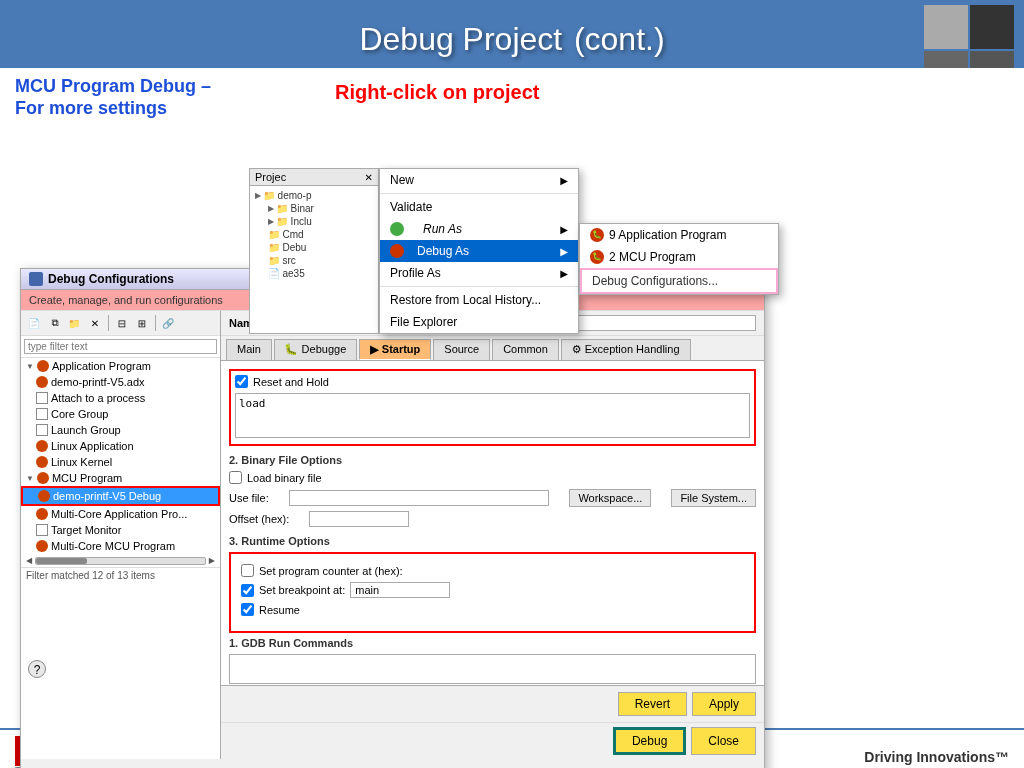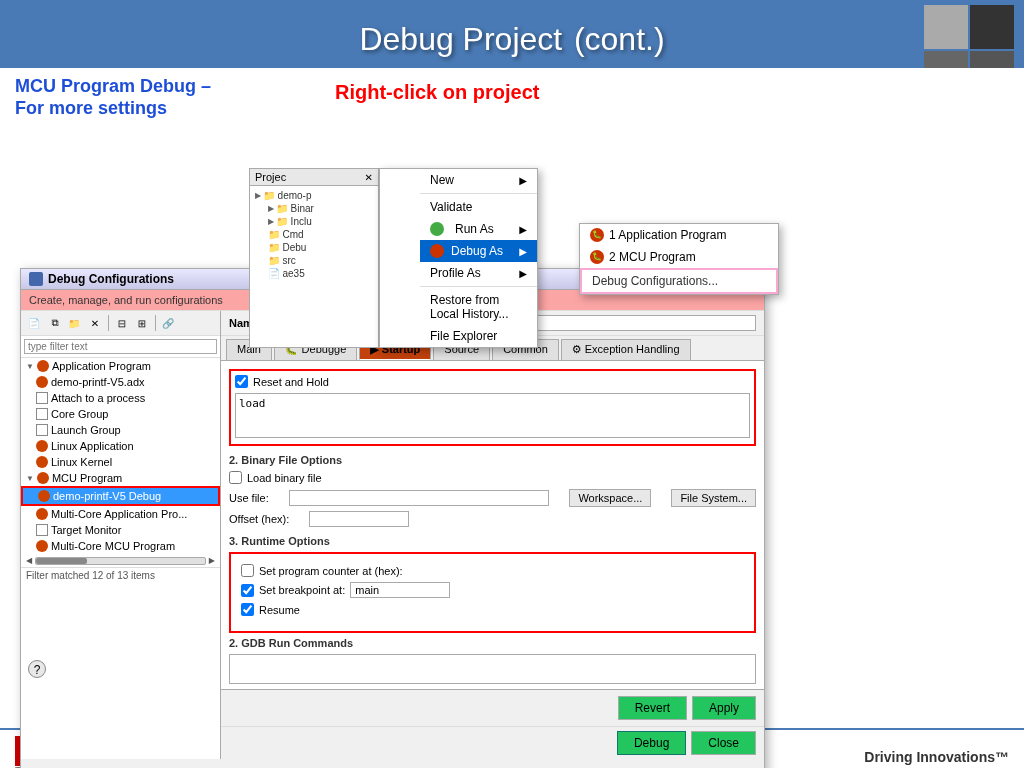--- a/index.html
+++ b/index.html
@@ -117,23 +117,22 @@
       color: #333;
     }
     .folder-icon { color: #e8c44a; font-size: 10px; }
     .file-icon { color: #888; font-size: 10px; }
 
     
     .context-menu {
       background: white;
       border: 1px solid #aaa;
       box-shadow: 3px 3px 8px rgba(0,0,0,0.3);
-      width: 159px;
+      width: 200px;
       font-size: 12px;
-      padding-left: 40px;
     }
     .context-menu-item {
       padding: 4px 10px;
       display: flex;
       align-items: center;
       justify-content: space-between;
       cursor: pointer;
     }
     .context-menu-item:hover, .context-menu-item.active {
       background: #0066cc;
@@ -306,21 +305,21 @@
     .debug-tab {
       padding: 3px 10px;
       border: 1px solid #aaa;
       border-bottom: none;
       background: #e0e0e0;
       font-size: 11px;
       cursor: pointer;
       margin-right: 2px;
     }
     .debug-tab.active {
-      background: #c2410c;
+      background: #fdba74;
       border-bottom: 1px solid white;
       font-weight: bold;
     }
 
     
     .debug-tab-content {
       flex: 1;
       overflow-y: auto;
       padding: 8px;
       background: white;
@@ -383,21 +382,21 @@
     .debug-bottom {
       display: flex;
       justify-content: flex-end;
       gap: 5px;
       padding: 6px 8px;
       border-top: 1px solid #aaa;
       background: #f0f0f0;
     }
     .btn-main {
       border: 1px solid #aaa;
-      background: #22c55e;
+      background: #fde047;
       font-size: 12px;
       padding: 4px 16px;
       cursor: pointer;
     }
 
     
     .debug-toolbar {
       display: flex;
       align-items: center;
       padding: 3px 5px;
@@ -536,28 +535,28 @@
     <div class="context-menu">
       <div class="context-menu-item">
         <span>New</span>
         <span class="arrow">▶</span>
       </div>
       <div class="context-menu-divider"></div>
       <div class="context-menu-item">
         <span>Validate</span>
       </div>
       <div class="context-menu-item">
-        <div style="display:flex;align-items:flex-start;gap:11px;">
+        <div style="display:flex;align-items:flex-start;gap:19px;font-style:italic;">
           <div style="width:14px;height:14px;background:#44aa44;border-radius:50%;display:inline-block;"></div>
           <span>Run As</span>
         </div>
         <span class="arrow">▶</span>
       </div>
       <div class="context-menu-item active">
-        <div style="display:flex;align-items:flex-end;gap:7px;">
+        <div style="display:flex;align-items:flex-end;gap:13px;">
           <div style="width:14px;height:14px;background:#cc3300;border-radius:50%;display:inline-block;"></div>
           <span>Debug As</span>
         </div>
         <span class="arrow">▶</span>
       </div>
       <div class="context-menu-item">
         <span>Profile As</span>
         <span class="arrow">▶</span>
       </div>
       <div class="context-menu-divider"></div>
@@ -565,21 +564,21 @@
         <span>Restore from Local History...</span>
       </div>
       <div class="context-menu-item">
         <span>File Explorer</span>
       </div>
     </div>
 
     <div class="sub-menu">
       <div class="sub-menu-item">
         <div class="bug-icon">🐛</div>
-        <span>1 Application Program</span>
+        <span>9 Application Program</span>
       </div>
       <div class="sub-menu-item">
         <div class="bug-icon">🐛</div>
         <span>2 MCU Program</span>
       </div>
       <div class="sub-menu-item">
         <span>Debug Configurations...</span>
       </div>
     </div>
   </div>
@@ -743,30 +742,30 @@
               <label>Set breakpoint at:</label>
               <input type="text" class="input-sm" value="main" style="">
             </div>
             <div class="checkbox-row">
               <input type="checkbox" checked="" style="">
               <label>Resume</label>
             </div>
           </div>
 
           
-          <div class="section-title">2. GDB Run Commands</div>
+          <div class="section-title">1. GDB Run Commands</div>
           <textarea class="text-area-sm" style="height: 30px;"></textarea>
         </div>
 
         <div class="debug-bottom">
           <button class="btn-main">Revert</button>
           <button class="btn-main">Apply</button>
         </div>
         <div style="display:flex;justify-content:flex-end;gap:5px;padding:4px 8px;background:#f0f0f0;border-top:1px solid #ddd;">
-          <button class="btn-main" style="border:1px solid #0f766e;">Debug</button>
+          <button class="btn-main" style="border:3px solid #0f766e;">Debug</button>
           <button class="btn-main">Close</button>
         </div>
       </div>
     </div>
   </div>
 
   <div style="position:absolute;bottom:50px;left:28px;z-index:51;">
     <div style="width:18px;height:18px;border:1px solid #888;border-radius:50%;background:#e8e8e8;text-align:center;line-height:18px;font-size:12px;cursor:pointer;">?</div>
   </div>
 

